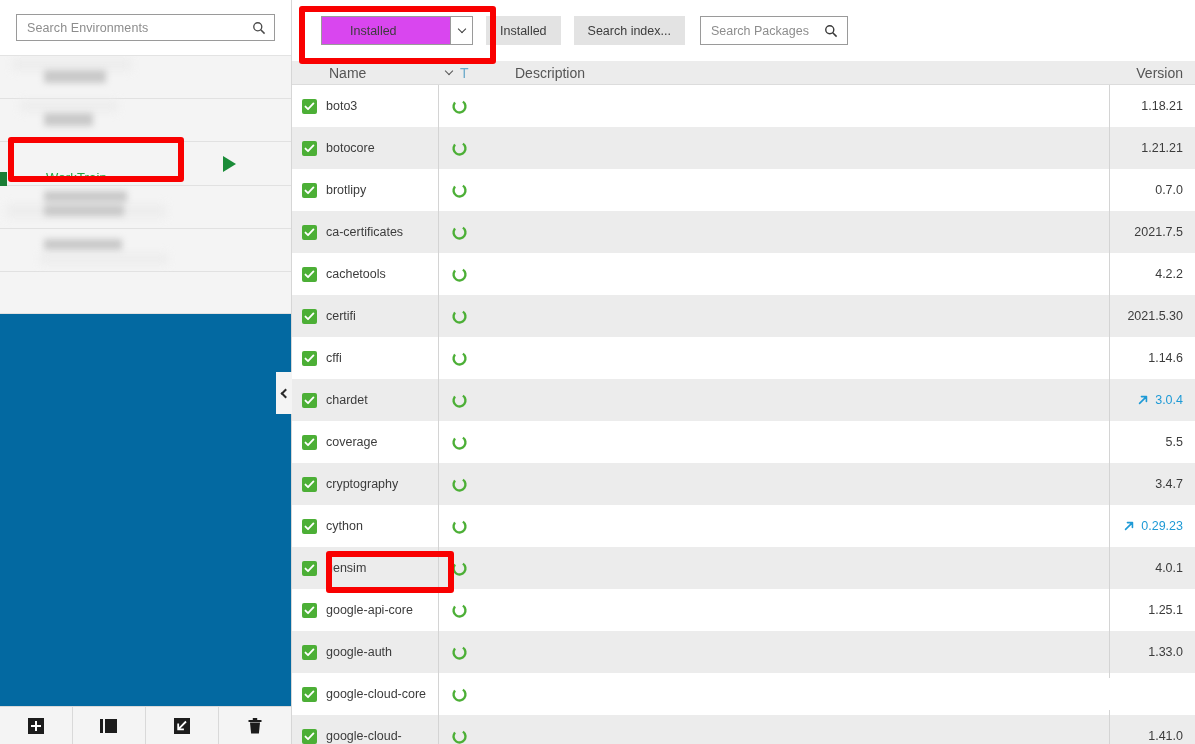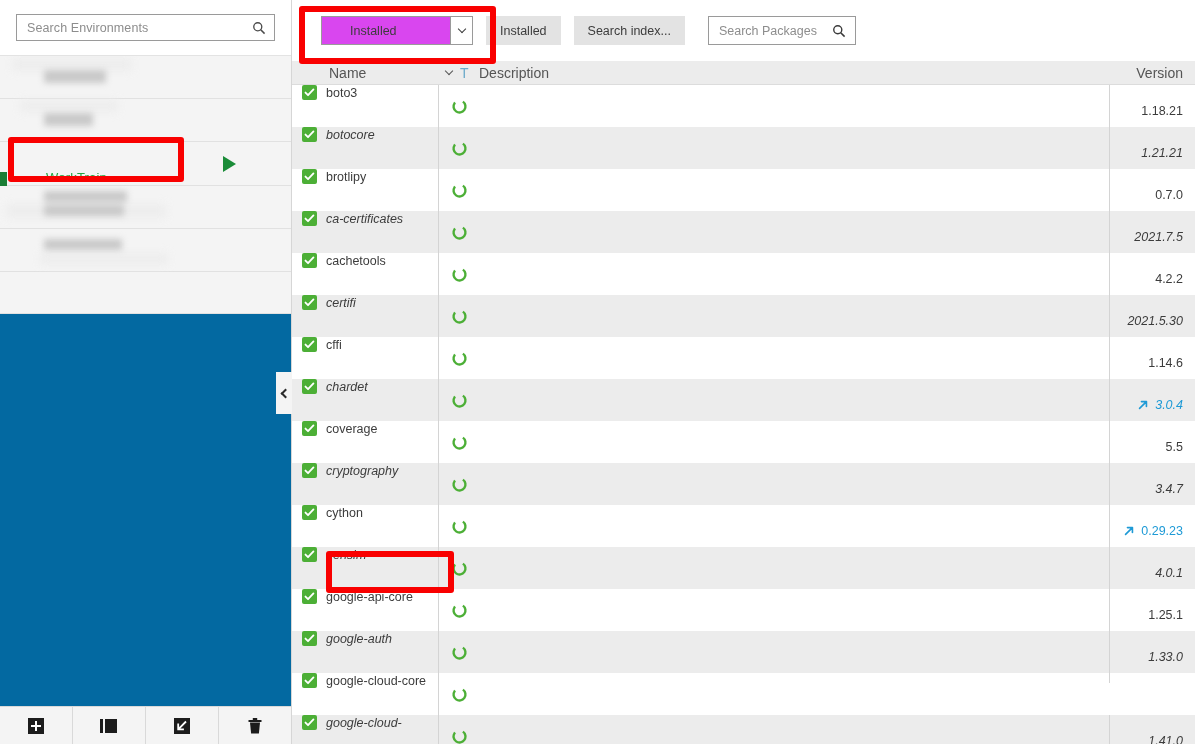--- a/index.html
+++ b/index.html
@@ -132,47 +132,47 @@
   }
   .tb-btn {
     height: 29px; background: #e3e3e3;
     border: none; margin-left: 13px;
     padding: 0 14px;
     font-size: 12.5px; color: #3c3c3c;
     font-family: "Liberation Sans", sans-serif;
     display: flex; align-items: center; justify-content: center;
   }
   .pkg-search {
-    margin-left: 23px; width: 148px; height: 29px;
+    margin-left: 15px; width: 148px; height: 29px;
     border: 1px solid #9a9a9a; background: #fff;
     display: flex; align-items: center; padding: 0 9px 0 10px;
   }
   .pkg-search .ph { flex: 1; font-size: 12.5px; color: #8d8d8d; }
 
   
   .pkg-head {
     height: 24px; flex: none;
     background: #ececec;
     display: flex; align-items: center;
     font-size: 14px; color: #555;
     border-bottom: 1px solid #dcdcdc;
   }
   .col-name   { width: 146px; padding-left: 37px; }
   .col-sort   { width: 22px; display:flex; align-items:center; justify-content:center; }
   .col-t      { width: 19px; color: #6aa9c9; }
-  .col-desc   { flex: 1; }
+  .col-desc   { flex: 1; margin-left: 36px; }
   .col-ver    { width: 86px; text-align: right; padding-right: 12px; }
 
   .pkg-body { flex: 1; overflow: hidden; }
   .pkg-row {
-    height: 42px; display: flex; align-items: flex-start;
+    height: 42px; display: flex; align-items: center;
     background: #ffffff;
     font-size: 12.5px; color: #3c3c3c;
   }
-  .pkg-row.alt { background: #ececec; font-style: italic; }
+  .pkg-row.alt { background: #ececec; }
   .cell-name {
     width: 146px; display: flex; align-items: center;
     padding-left: 10px; gap: 9px;
   }
   .cb {
     width: 15px; height: 15px; flex: none;
     background: #4caf36; border-radius: 2px;
     display: flex; align-items: center; justify-content: center;
   }
   .cell-spin {

